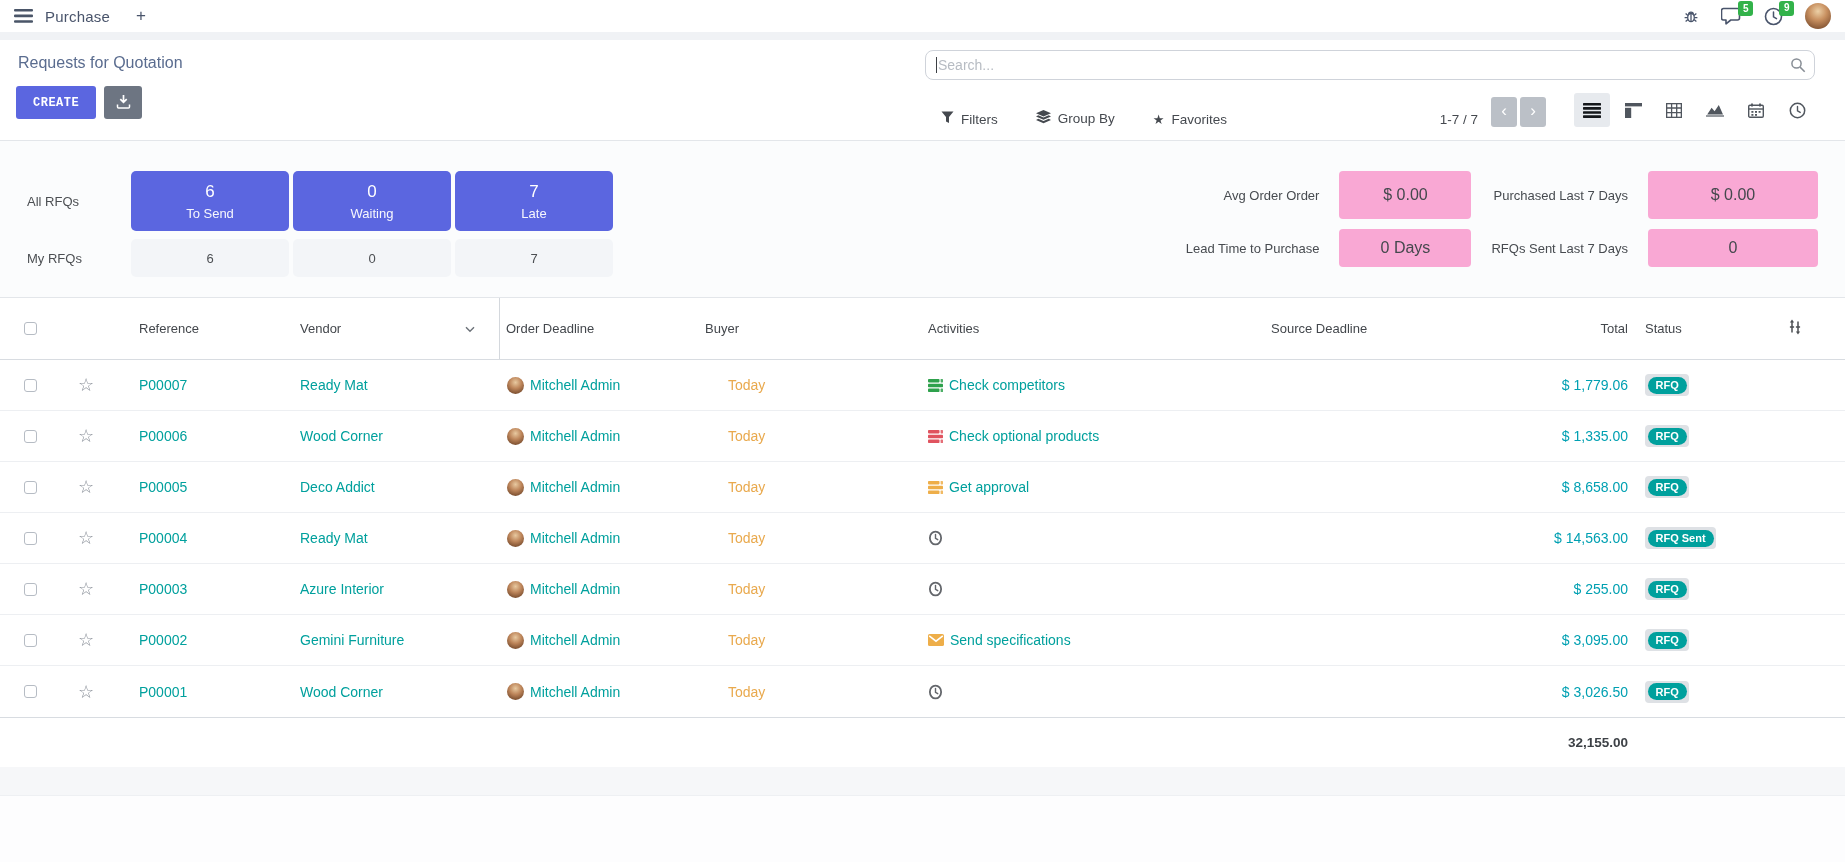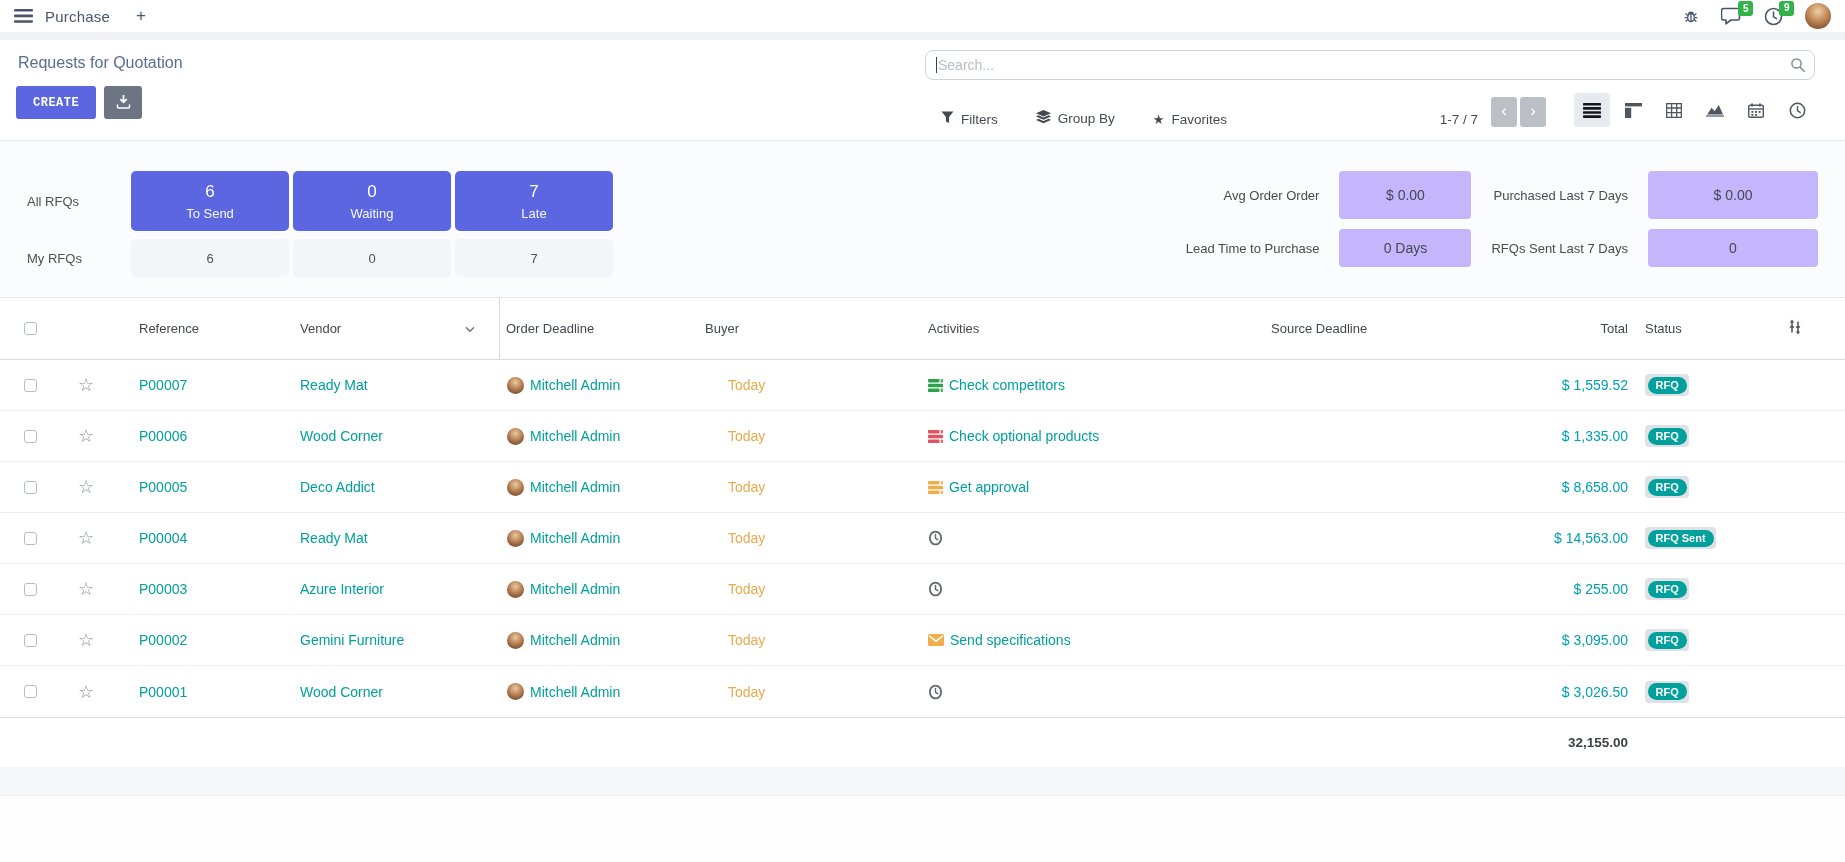--- a/index.html
+++ b/index.html
@@ -54,22 +54,22 @@
   .dash-label{font-size:13px;color:#4c4f53}
   .dash-card{height:60px;background:var(--primary_indigo);border-radius:5px;color:#fff;cursor:pointer;
              display:flex;flex-direction:column;align-items:center;justify-content:center;gap:4px}
   .dash-card .cnt{font-size:17px}
   .dash-card .lbl{font-size:13px;opacity:.95}
   .dash-mini{height:38px;background:#f3f5f8;border-radius:5px;display:flex;align-items:center;
              justify-content:center;font-size:13px;color:#4c4f53;cursor:pointer}
   .dash-right{display:grid;grid-template-columns:auto 132px auto 170px;gap:10px 20px;
               align-items:center;align-content:start}
   .kpi-label{font-size:13px;color:#474b50;justify-self:end;white-space:nowrap}
-  .kpi-value{background:#c4b5fd;border-radius:4px;display:flex;align-items:center;
-             justify-content:center;font-size:14px;color:#44484d}
+  .kpi-value{background:#f9a8d4;border-radius:4px;display:flex;align-items:center;
+             justify-content:center;font-size:16px;color:#44484d}
   .kpi-value.lg{height:48px}
   .kpi-value.sm{height:38px}
   
   .listview{background:#fff}
   .thead{display:flex;height:62px;font-size:13px;color:#43474c;border-bottom:1px solid #d8dce1}
   .trow{display:flex;height:51px;border-bottom:1px solid #edeff2}
   .trow:last-child{border-bottom:none}
   .tfoot{display:flex;height:50px;border-top:1px solid #d8dce1}
   .cell{display:flex;align-items:center;height:100%}
   .c-check{width:62px;padding-left:24px}
@@ -344,21 +344,21 @@
               <rect x="12.6" width="2.4" height="3.4" rx=".6" style="fill:var(--activity_green)" opacity=".85"></rect>
               <rect y="4.8" width="15" height="3.4" rx=".8" style="fill:var(--activity_green)"></rect>
               <rect y="9.6" width="11.5" height="3.4" rx=".8" style="fill:var(--activity_green)"></rect>
               <rect x="12.6" y="9.6" width="2.4" height="3.4" rx=".6" style="fill:var(--activity_green)" opacity=".85"></rect>
             </svg>
           </span>
       <a class="link act-label">Check competitors</a>
     </div>
     <div class="cell c-source"></div>
     <div class="cell c-total">
-          <span class="amount">$ 1,559.52</span>
+          <span class="amount">$ 1,779.06</span>
         </div>
     <div class="cell c-status">
       <span class="badge-wrap">
         <span class="badge">RFQ</span>
       </span>
     </div>
     <div class="cell c-last"></div>
   </div>
 
   <div class="trow">

